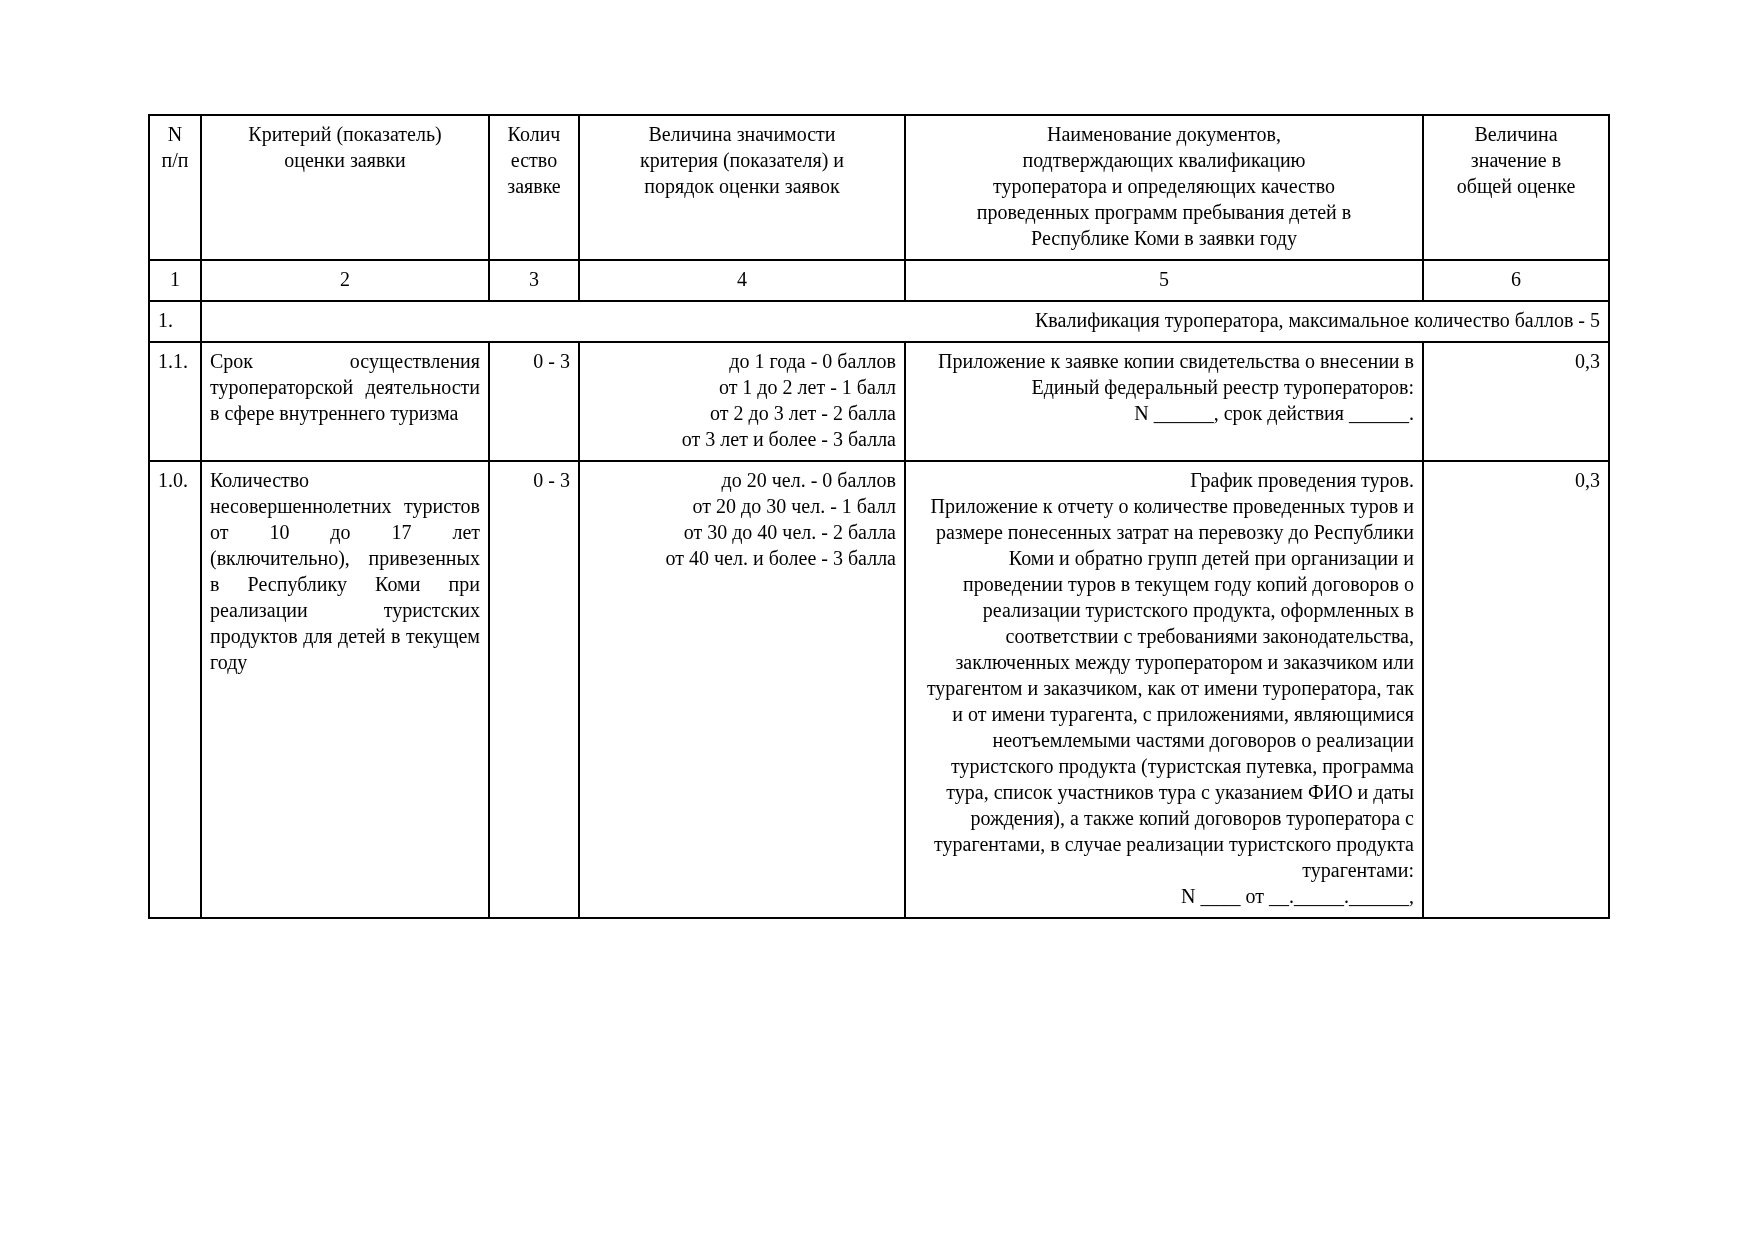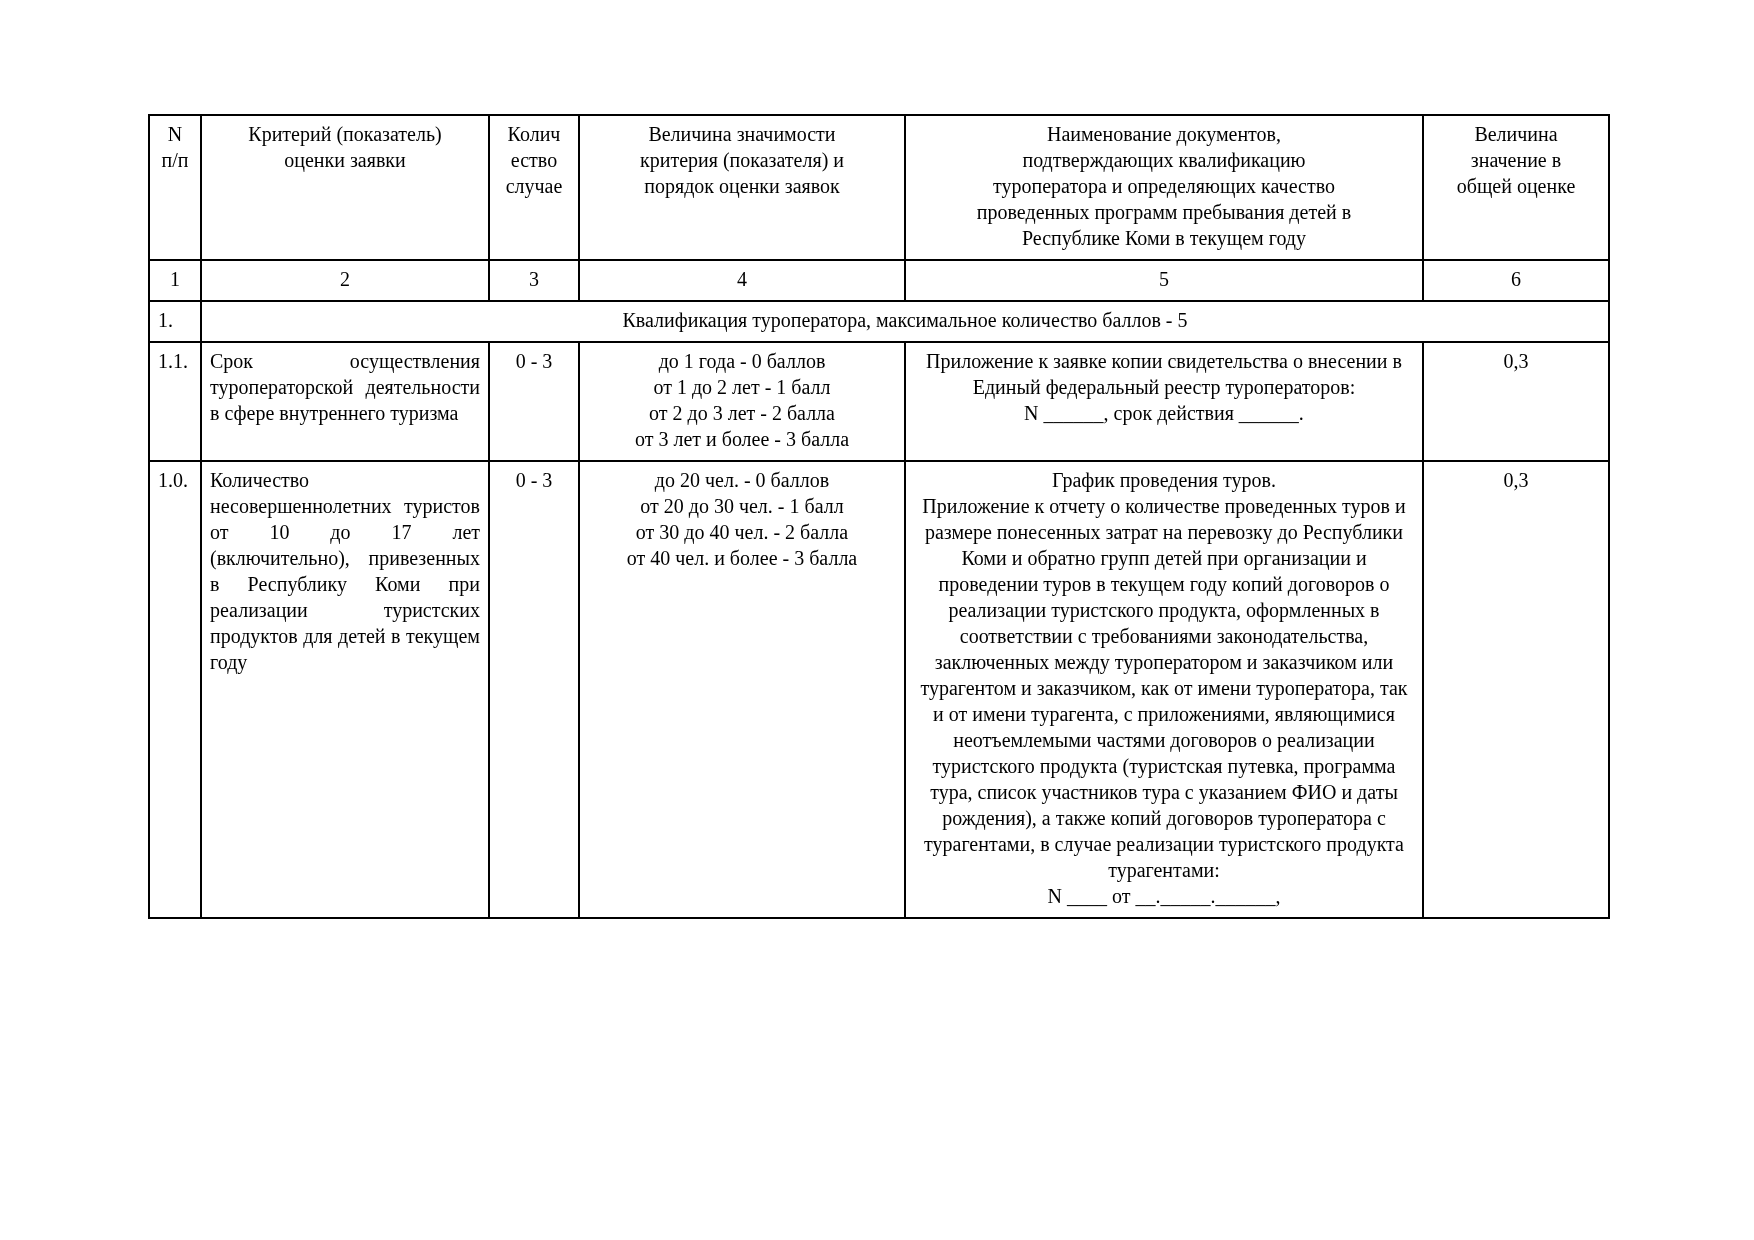--- a/index.html
+++ b/index.html
@@ -28,21 +28,21 @@
     line-height: 26px;
   }
   table.criteria td, table.criteria th {
     border: 2px solid #000000;
     vertical-align: top;
     padding: 5px 8px 8px 8px;
     font-weight: normal;
   }
   .hdr { text-align: center; white-space: pre-line; }
   .num-row td { text-align: center; padding-top: 8px; padding-bottom: 10px; }
-  .cell-left { text-align: center; }
+  .cell-left { text-align: right; }
   .cell-justify { text-align: justify; }
   .pre { white-space: pre-line; }
   .col-n    { width: 52px; }
   .col-crit { width: 288px; }
   .col-pts  { width: 90px; }
   .col-val  { width: 326px; }
   .col-doc  { width: 518px; }
   .col-wgt  { width: 186px; }
   .section-cell { padding-top: 8px; padding-bottom: 10px; }
 </style>
@@ -61,29 +61,29 @@
     </colgroup>
 
     <tbody>
         <tr>
       <td class="hdr">N
 п/п</td>
       <td class="hdr">Критерий (показатель)
 оценки заявки</td>
       <td class="hdr">Колич
 ество
-случае</td>
+заявке</td>
       <td class="hdr">Величина значимости
 критерия (показателя) и
 порядок оценки заявок</td>
       <td class="hdr">Наименование документов,
 подтверждающих квалификацию
 туроператора и определяющих качество
 проведенных программ пребывания детей в
-Республике Коми в текущем году</td>
+Республике Коми в заявки году</td>
       <td class="hdr">Величина
 значение в
 общей оценке</td>
     </tr>
 
     <tr class="num-row">
       <td>1</td>
       <td>2</td>
       <td>3</td>
       <td>4</td>

